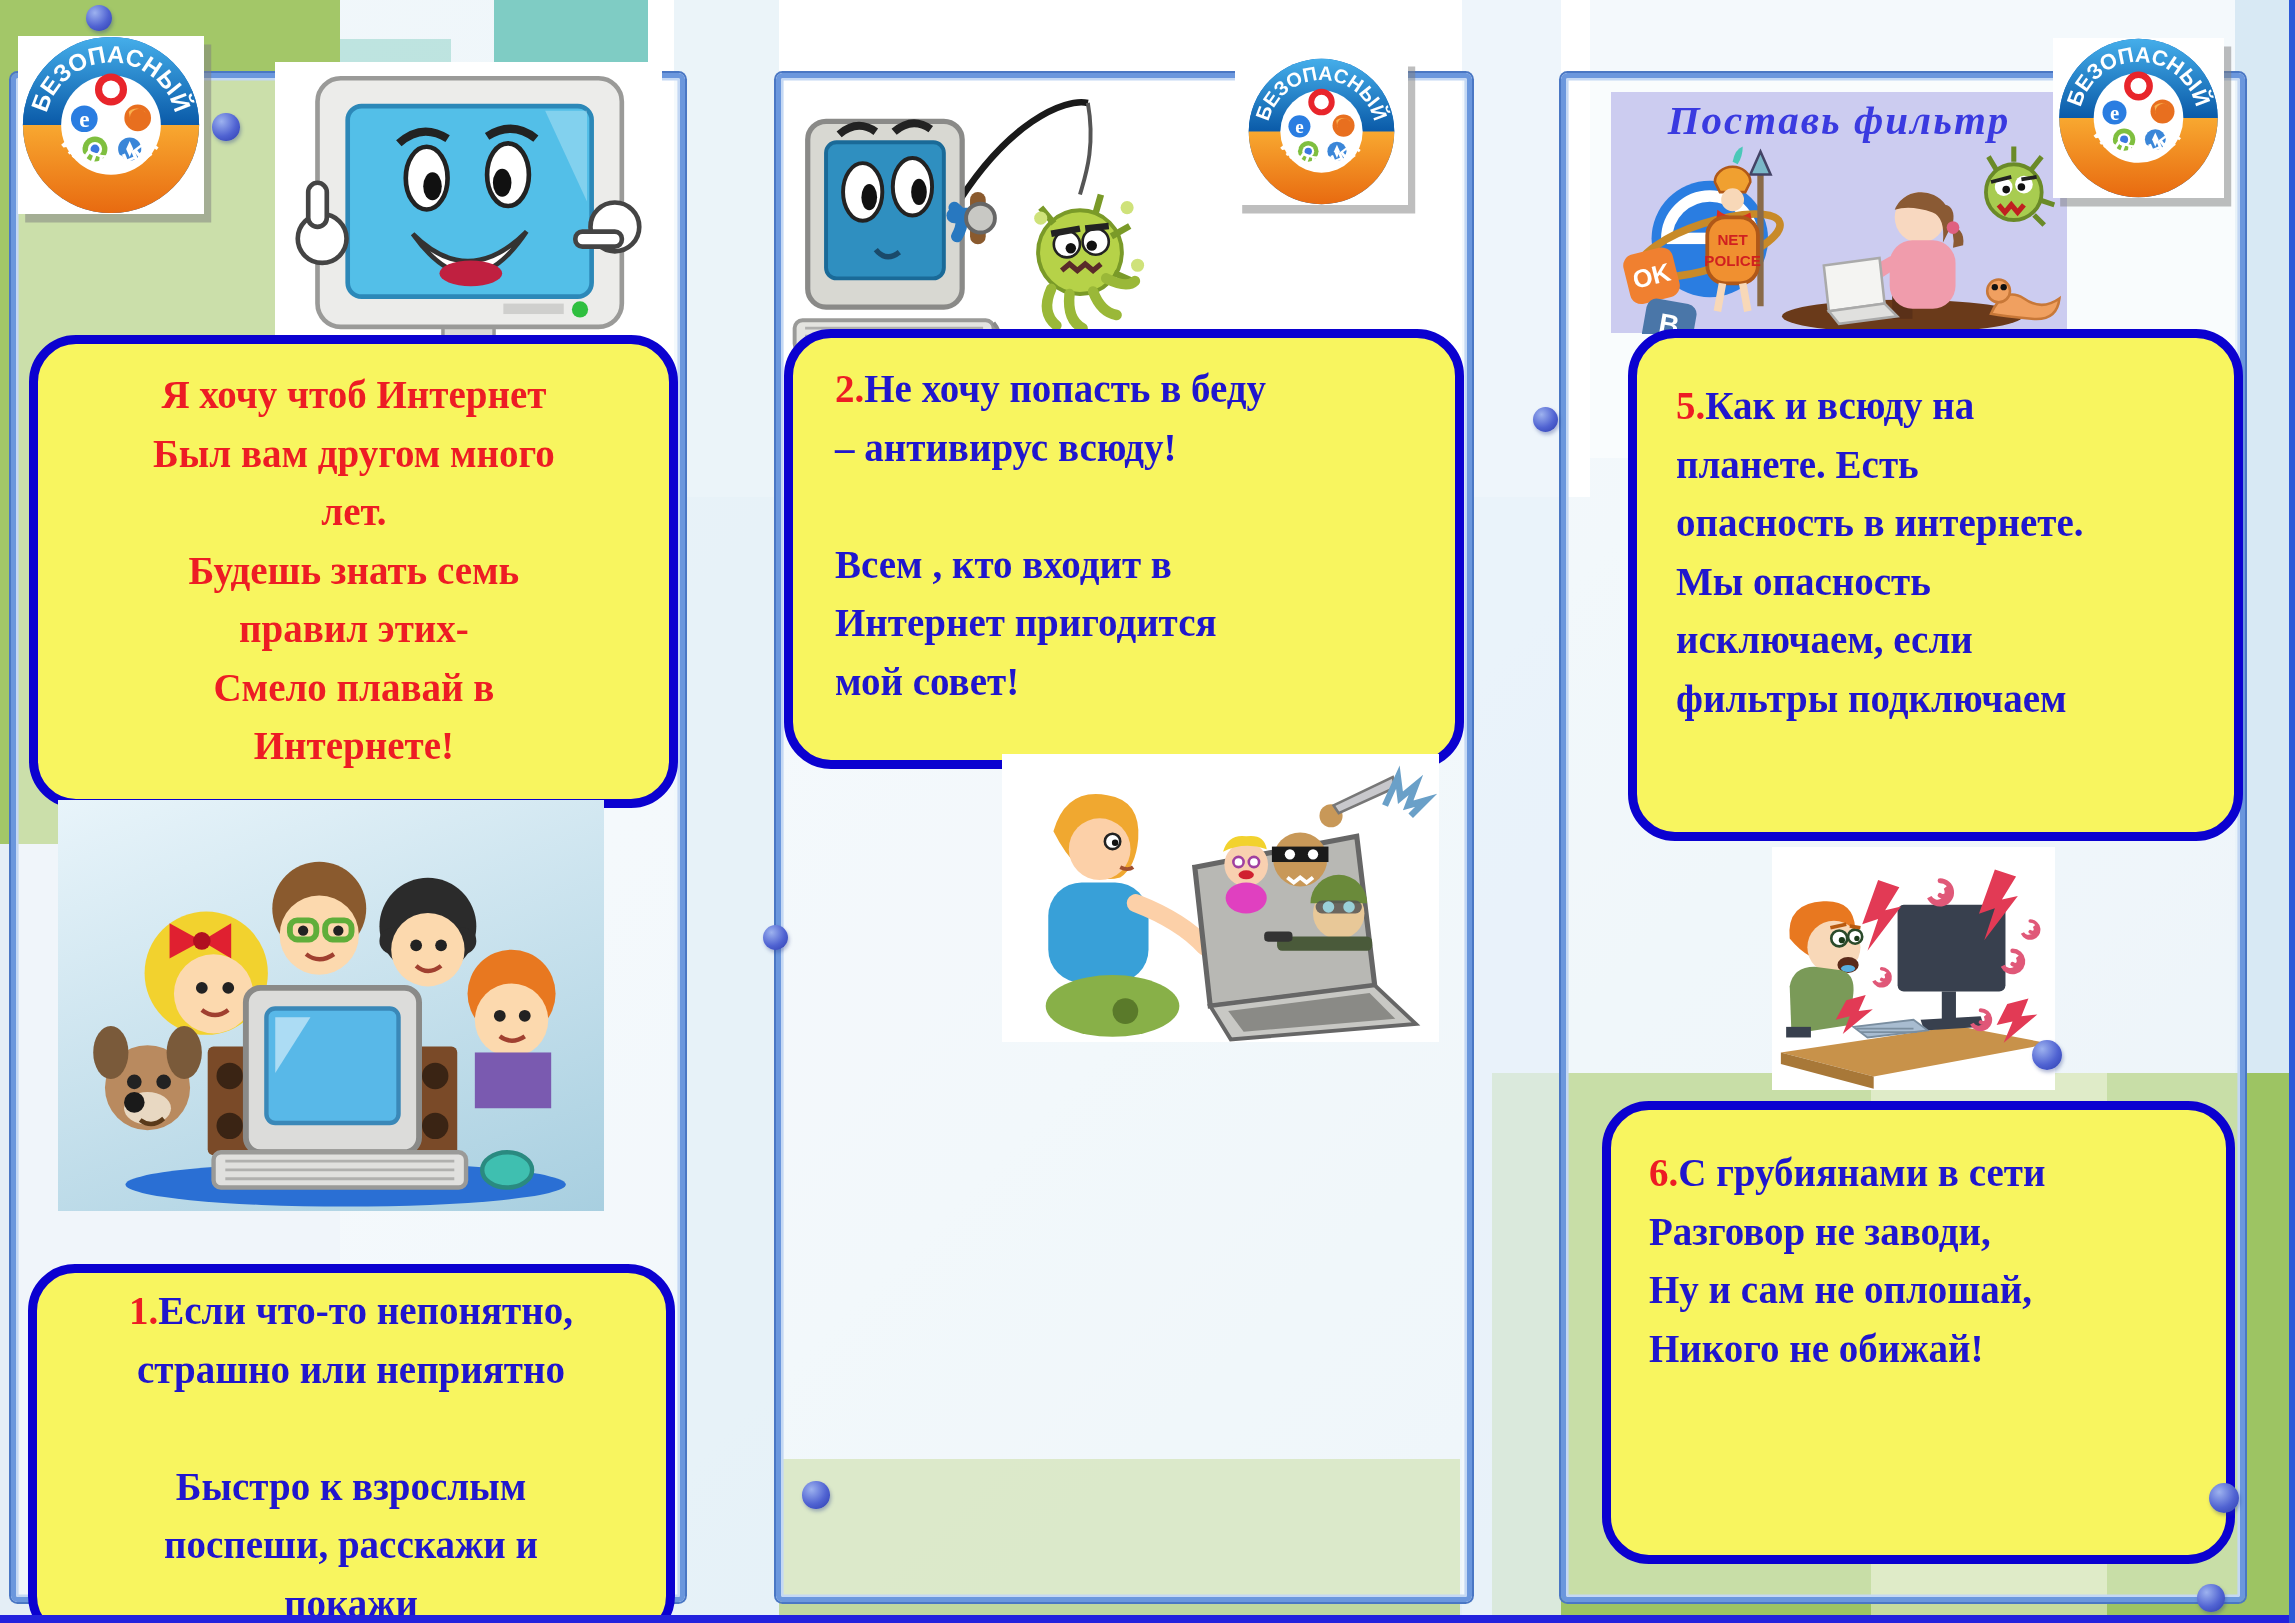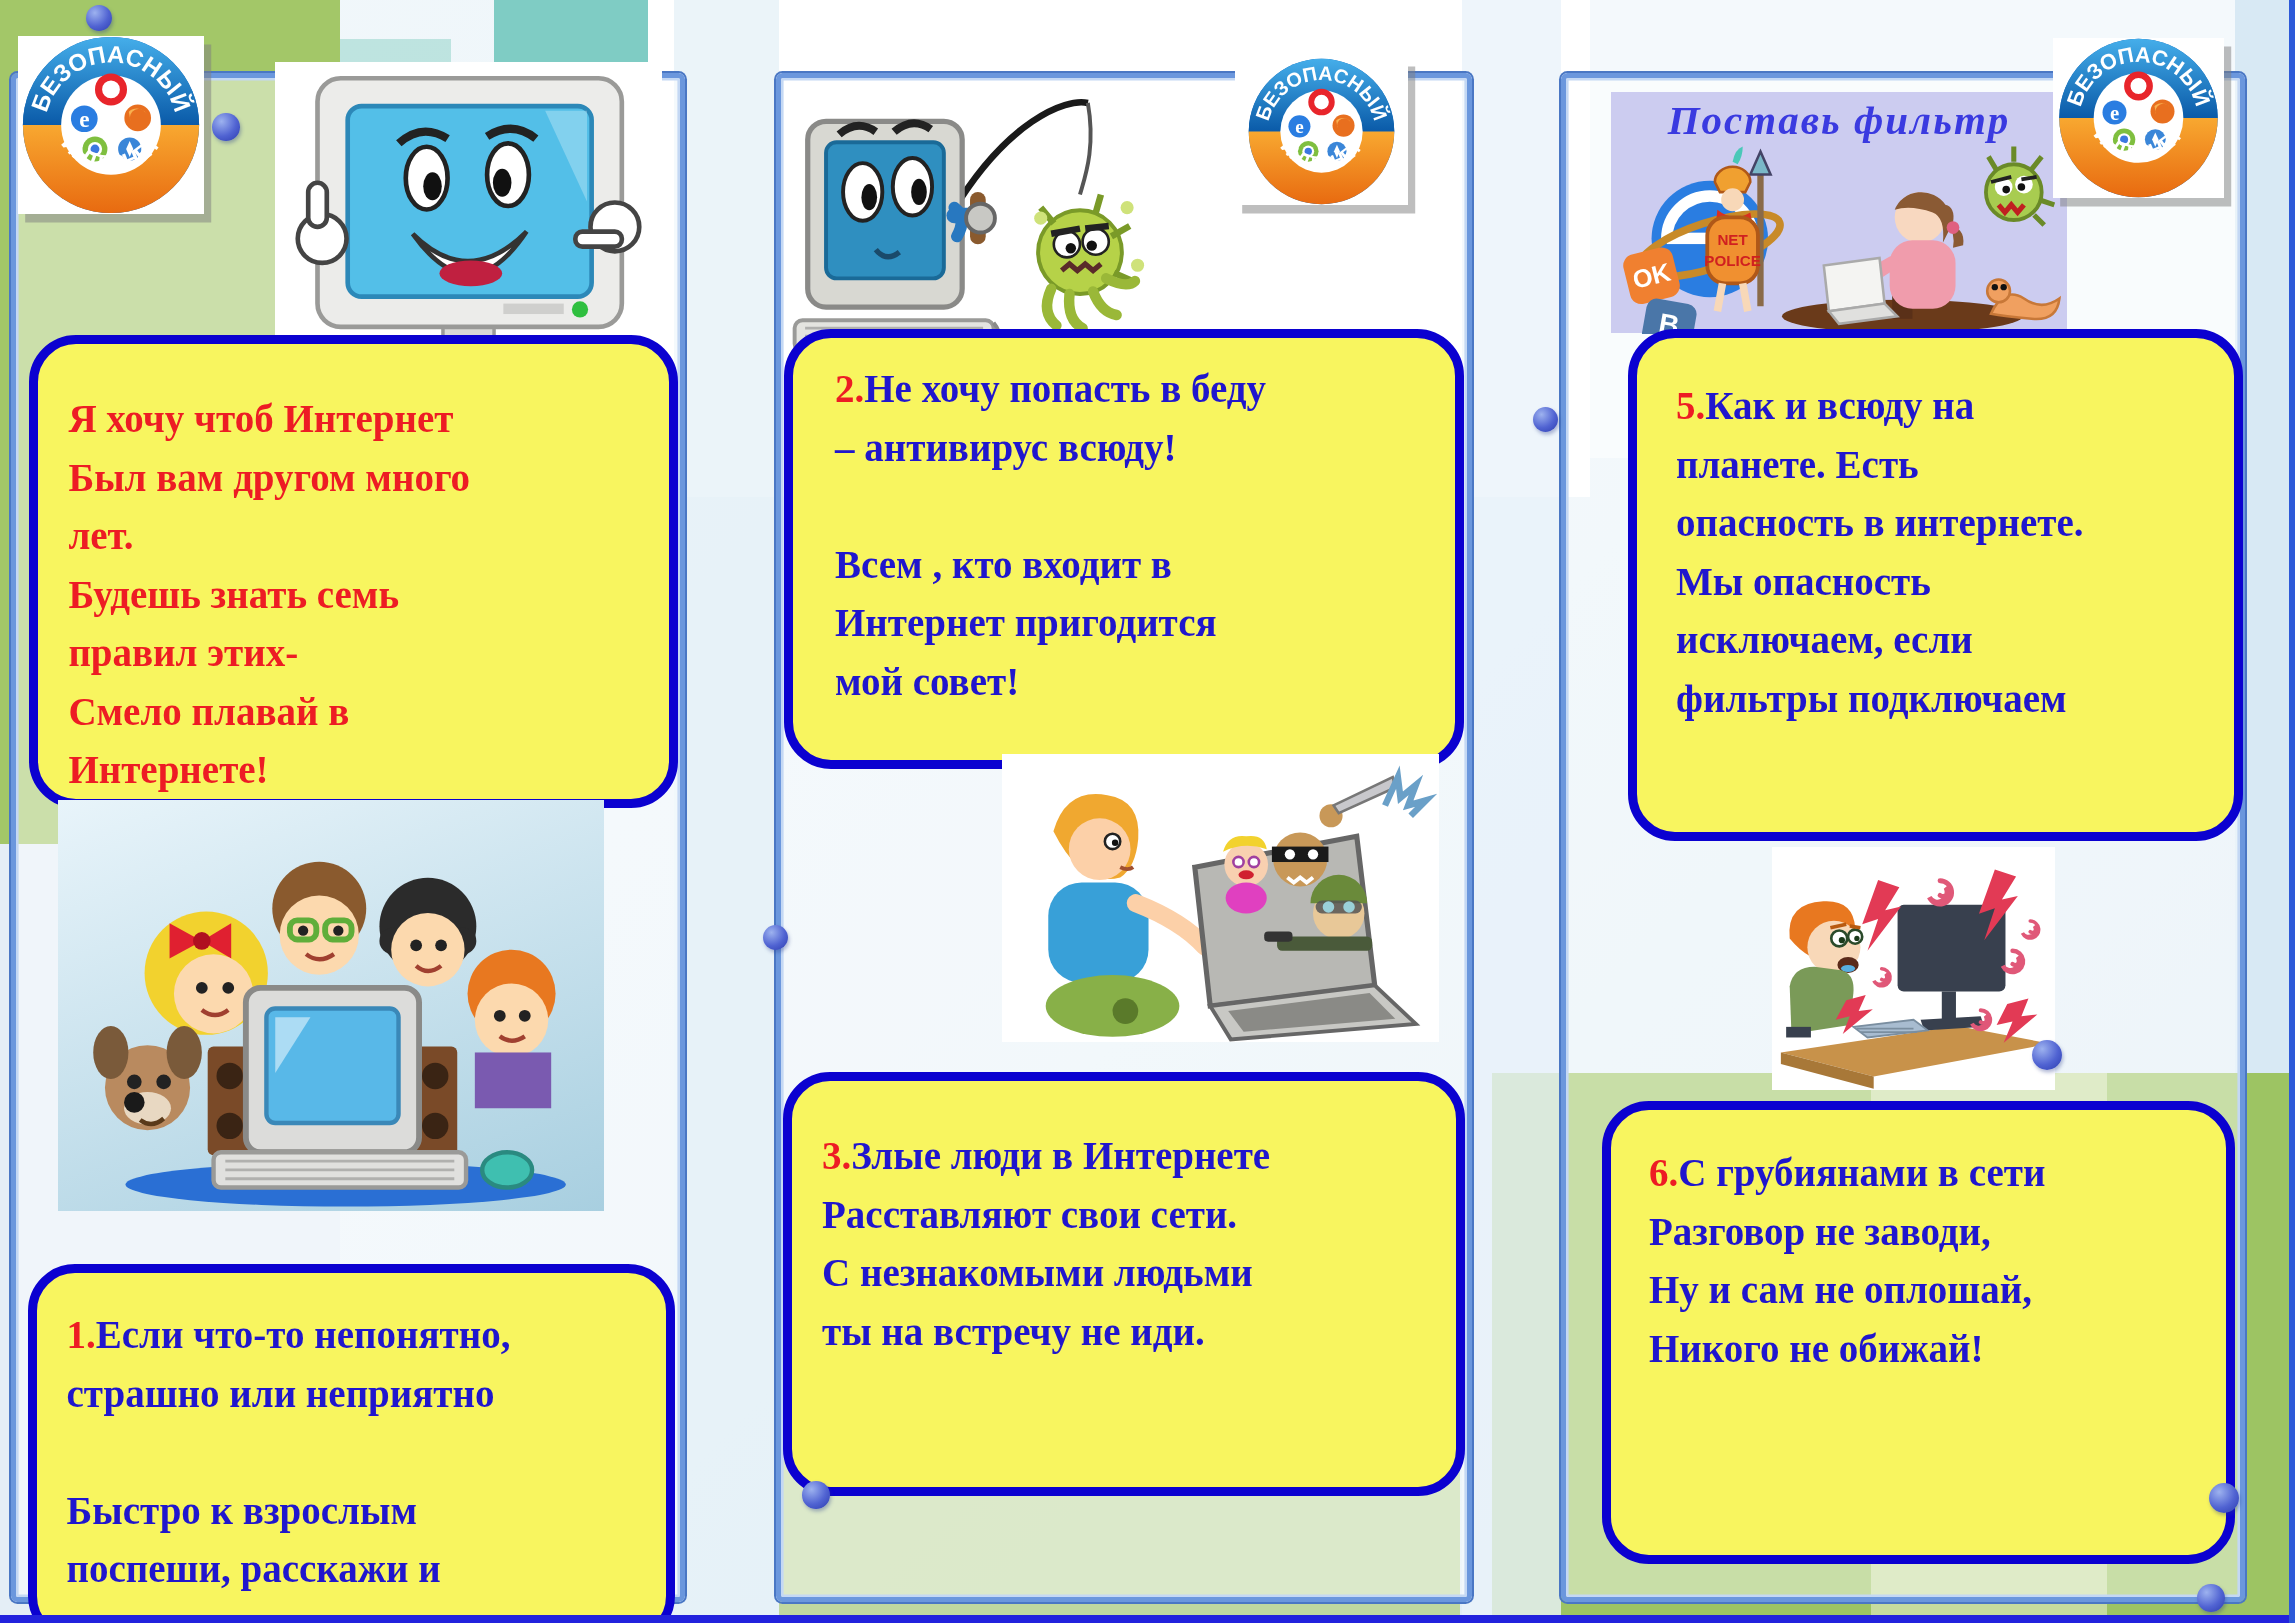--- a/index.html
+++ b/index.html
@@ -14,21 +14,21 @@
   .edge-right{position:absolute;top:0;bottom:0;right:0;width:6.5px;background:#2d59d8;}
   .panel{position:absolute;top:73px;height:1519px;border-radius:6.5px;
          background:rgba(255,255,255,.44);
          border:5.9px solid #6b97dd;
          box-shadow:inset 0 0 0 2.6px #c4d8f4, 0 0 0 2px #4a77c4;}
   .card{position:absolute;background:#fff;}
   .logo-card{box-shadow:7.2px 8.5px 0 rgba(125,125,125,.5);}
   .ybox{position:absolute;background:#f8f55f;border:9.8px solid #0b01d0;border-radius:47px;
         color:#2016cd;font-weight:bold;}
   .btxt{margin:0;padding:22px 30px;font-size:39px;line-height:1.5;white-space:pre-line;font-weight:bold;}
-  .center{text-align:left;margin-top:24px;}
+  .center{text-align:center;}
   .left{text-align:left;}
   .tight{padding-top:9.2px;}
   .num{color:#ed1c24;}
   .redtext{color:#ed1c24;}
   .filter-card{background:#ccccf0;}
   .filter-title{margin:3.9px 0 0 0;text-align:center;font-size:41px;font-style:italic;
                 font-weight:bold;color:#3a3ae0;letter-spacing:2px;}
   svg{display:block;}
 </style>
 </head>
@@ -279,26 +279,20 @@
       <path d="M240,116 a22,22 0 0 1 44,0 Z" fill="#6a8a3a"></path>
       <rect x="244" y="114" width="36" height="10" rx="5" fill="#555" opacity="0.85"></rect>
       <circle cx="254" cy="119" r="4.5" fill="#9ad0d8"></circle>
         <circle cx="270" cy="119" r="4.5" fill="#9ad0d8"></circle>
       <rect x="214" y="142" width="74" height="11" rx="4" fill="#4a5a3a"></rect>
       <rect x="204" y="138" width="22" height="8" rx="3" fill="#333"></rect>
       <path d="M298,40 l10,-22 2,16 12,-10 -6,16 14,-4 -12,12" stroke="#6aa0c8" stroke-width="5" fill="none"></path>
     </svg>
   </div>
 
-  <div class="ybox" style="left:783px;top:1072px;width:664px;height:406px;">
-    <p class="btxt center"><span class="num">3.</span><span>Злые люди в Интернете
-Расставляют свои сети.
-С незнакомыми людьми
-ты на встречу не иди.</span></p>
-  </div>
 
   <div class="card filter-card" style="left:1587px;top:92px;width:456px;height:241px;margin-left:24px;">
     <p class="filter-title">Поставь фильтр</p>
     <svg viewBox="0 0 360 150" width="456" height="190">
       <circle cx="78" cy="75" r="46" fill="#2a7de1"></circle>
       <path d="M44,75 a34,34 0 0 1 68,0" fill="none" stroke="#fff" stroke-width="9"></path>
       <rect x="44" y="70" width="68" height="9" fill="#fff"></rect>
       <ellipse cx="78" cy="80" rx="58" ry="18" fill="none" stroke="#c88a28" stroke-width="6" transform="rotate(-18 78 80)"></ellipse>
       <line x1="118" y1="18" x2="118" y2="128" stroke="#8a6a48" stroke-width="5"></line>
       <polygon points="118,6 126,24 110,24" fill="#7ab8c8" stroke="#446" stroke-width="2"></polygon>

